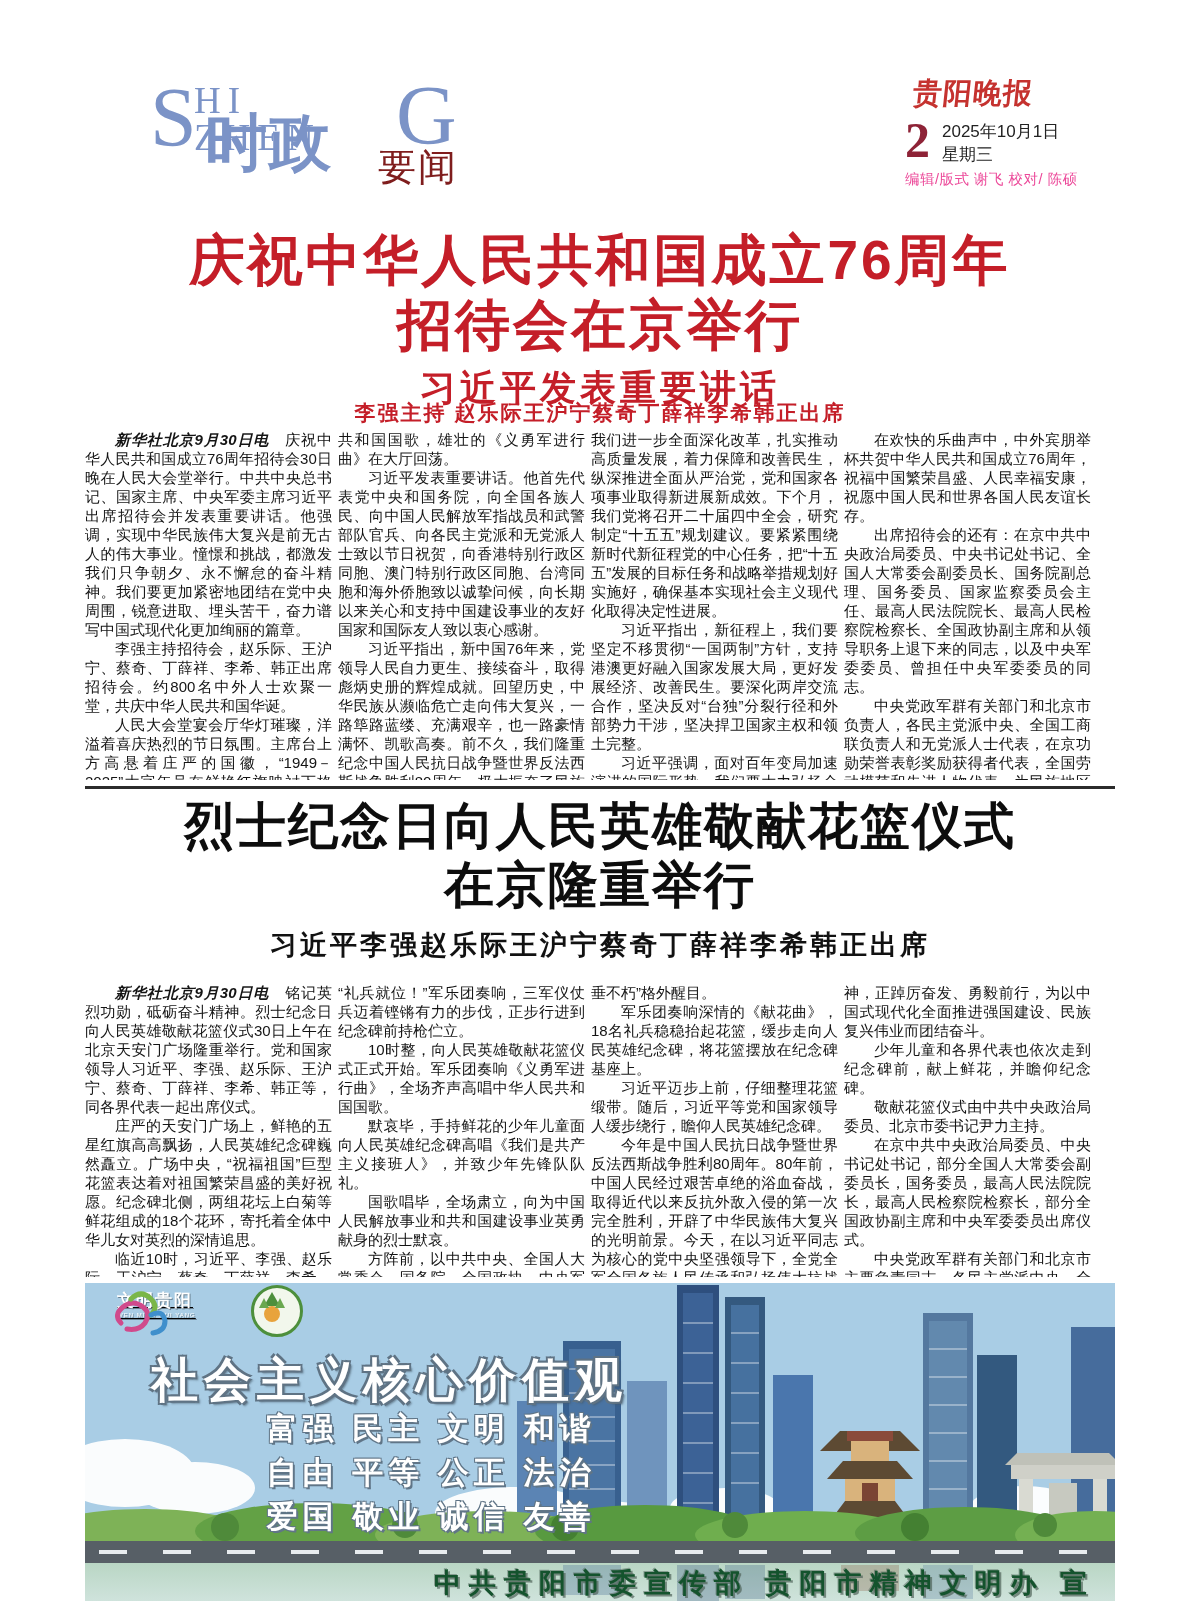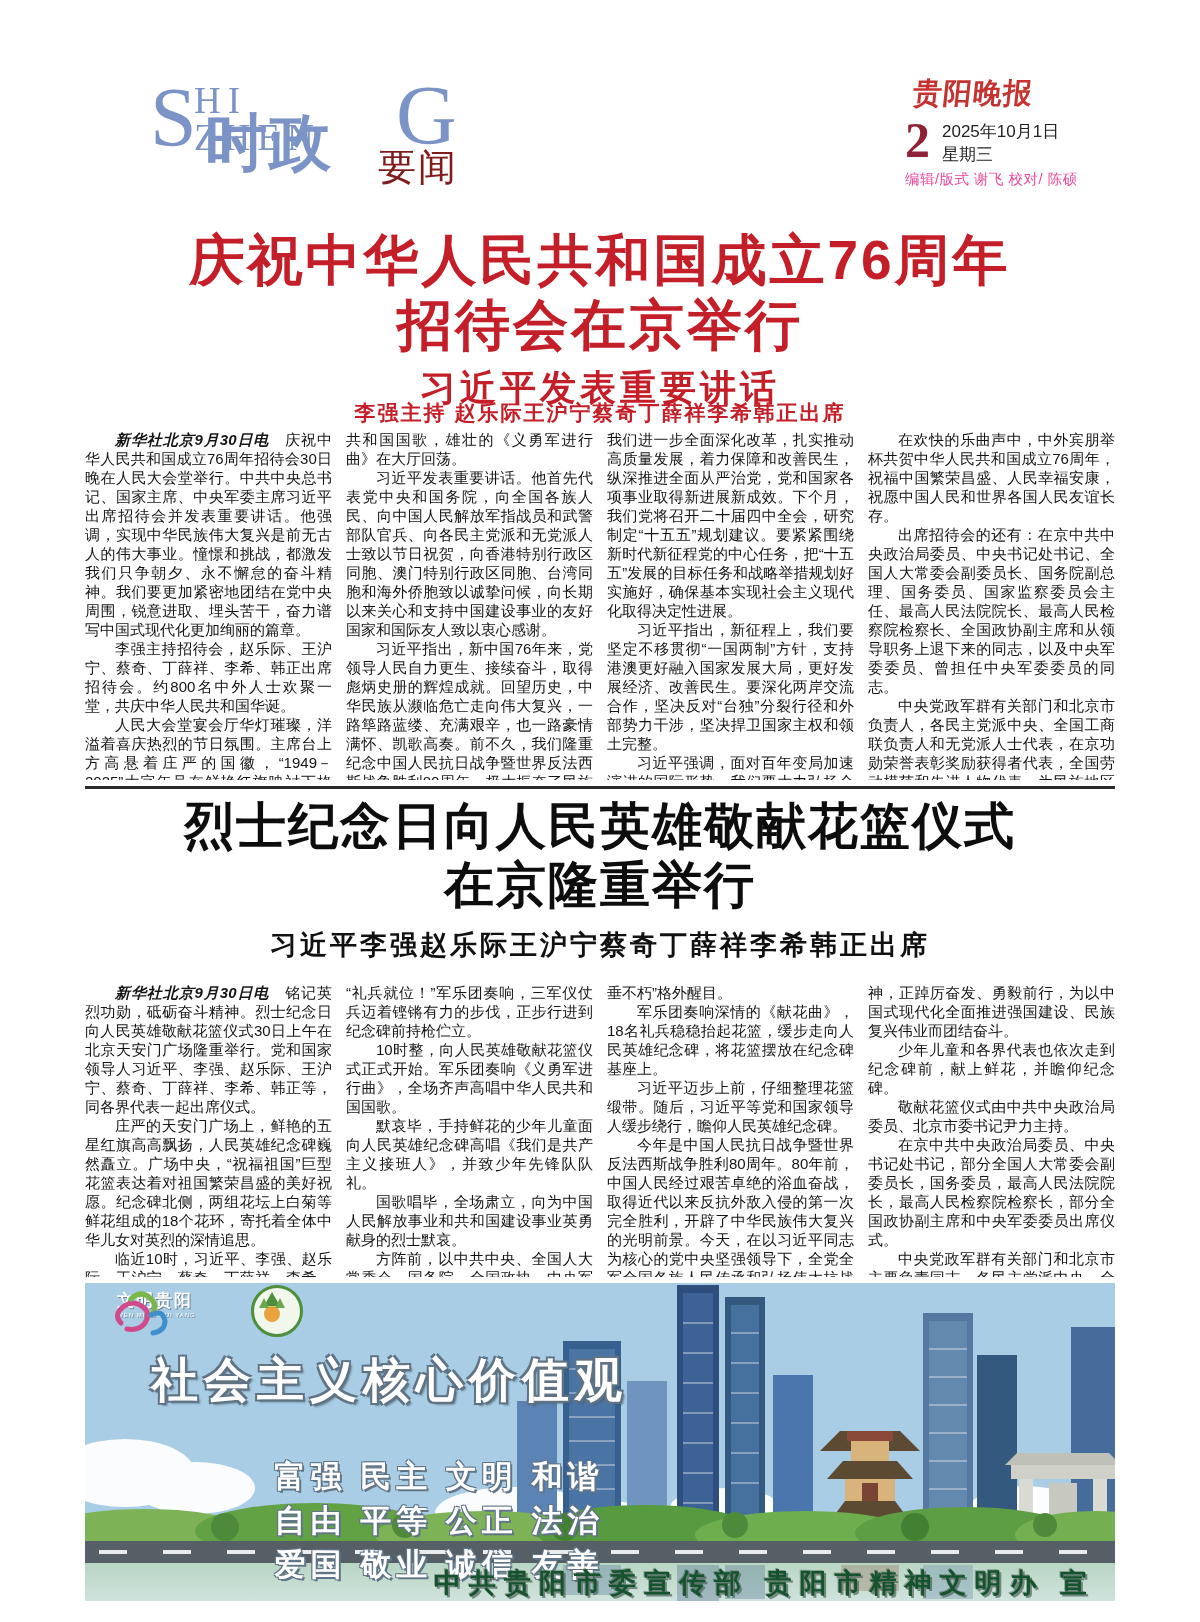--- a/index.html
+++ b/index.html
@@ -28,39 +28,39 @@
   .sub1{ position:absolute; left:85px; top:364px; width:1030px; text-align:center;
          color:var(--headline-red); font-weight:bold; font-size:36px; letter-spacing:4px; }
   .sub2{ position:absolute; left:85px; top:399px; width:1030px; text-align:center;
          color:var(--headline-red); font-weight:bold; font-size:21px; letter-spacing:2px; }
   
   .hl2{ position:absolute; left:85px; top:797px; width:1030px; text-align:center;
         color:#0d0d0d; font-weight:bold; font-size:50px; line-height:1.18; letter-spacing:2px; }
   .sub3{ position:absolute; left:85px; top:927px; width:1030px; text-align:center;
          color:#111; font-weight:bold; font-size:27px; letter-spacing:3px; }
   
-  .cols{ position:absolute; left:85px; width:1030px; display:flex; gap:14px; overflow:hidden; }
+  .cols{ position:absolute; left:85px; width:1030px; display:flex; gap:6px; overflow:hidden; }
   .cols-a1{ top:430px; height:350px; }
   .cols-a2{ top:983px; height:294px; }
   .col{ width:247px; flex:0 0 247px; font-size:15px; line-height:19px; color:#141414; text-align:justify; overflow:hidden; }
   .col p{ text-indent:2em; }
   .col p.cont{ text-indent:0; }
   .dateline{ font-weight:bold; font-style:italic; }
   .divider{ position:absolute; left:85px; top:786px; width:1030px; height:3px; background:#2b2b2b; }
   
   .banner{ position:absolute; left:85px; top:1283px; width:1030px; height:318px; overflow:hidden; background:var(--banner-sky); }
   .banner svg{ position:absolute; left:0; top:0; }
   .bn-title{ position:absolute; left:66px; top:66px; font-size:47px; font-weight:bold; color:#fff; letter-spacing:6px;
     text-shadow:2px 2px 0 #5f7384,-2px -2px 0 #5f7384,2px -2px 0 #5f7384,-2px 2px 0 #5f7384,3px 3px 2px rgba(70,90,105,.6); }
-  .bn-values{ position:absolute; left:104px; top:124px; width:500px; text-align:center;margin-top:48px; }
+  .bn-values{ position:absolute; left:96px; top:124px; width:500px; text-align:center; }
   .bn-values div{ font-size:31px; font-weight:bold; color:#fff; letter-spacing:5px; line-height:44px;
     text-shadow:2px 2px 0 #607587,-1px -1px 0 #607587,1px -1px 0 #607587,-1px 1px 0 #607587; }
   .bn-footer{ position:absolute; left:0; top:282px; width:1010px; text-align:right; font-size:27px; font-weight:bold; color:#14532d; letter-spacing:8px;
     text-shadow:2px 2px 0 rgba(80,100,90,.7),-1px -1px 0 rgba(80,100,90,.5); }
-  .logo1{ position:absolute; left:26px; top:6px; display:flex; align-items:center; }
+  .logo1{ position:absolute; left:26px; top:6px; display:flex; align-items:center;text-decoration:underline; }
   .logo1-text{ margin-left:6px; color:#fff; font-weight:bold; font-size:17px; letter-spacing:2px;
     text-shadow:1px 1px 0 rgba(90,110,125,.8); }
   .logo1-sub{ display:block; font-size:6px; letter-spacing:1px; font-weight:normal; }
   .logo2{ position:absolute; left:166px; top:2px; width:52px; height:52px; border-radius:50%;
     background:#f2f7ec; border:3px solid #4d8f3c; display:flex; align-items:center; justify-content:center; }
 </style>
 </head>
 <body>
 
 <div class="page" style="--masthead-blue: #7b93c7; --paper-red: #c5322f; --page-maroon: #8e2337; --headline-red: #c41e28; --banner-sky: #a9cde5;">

